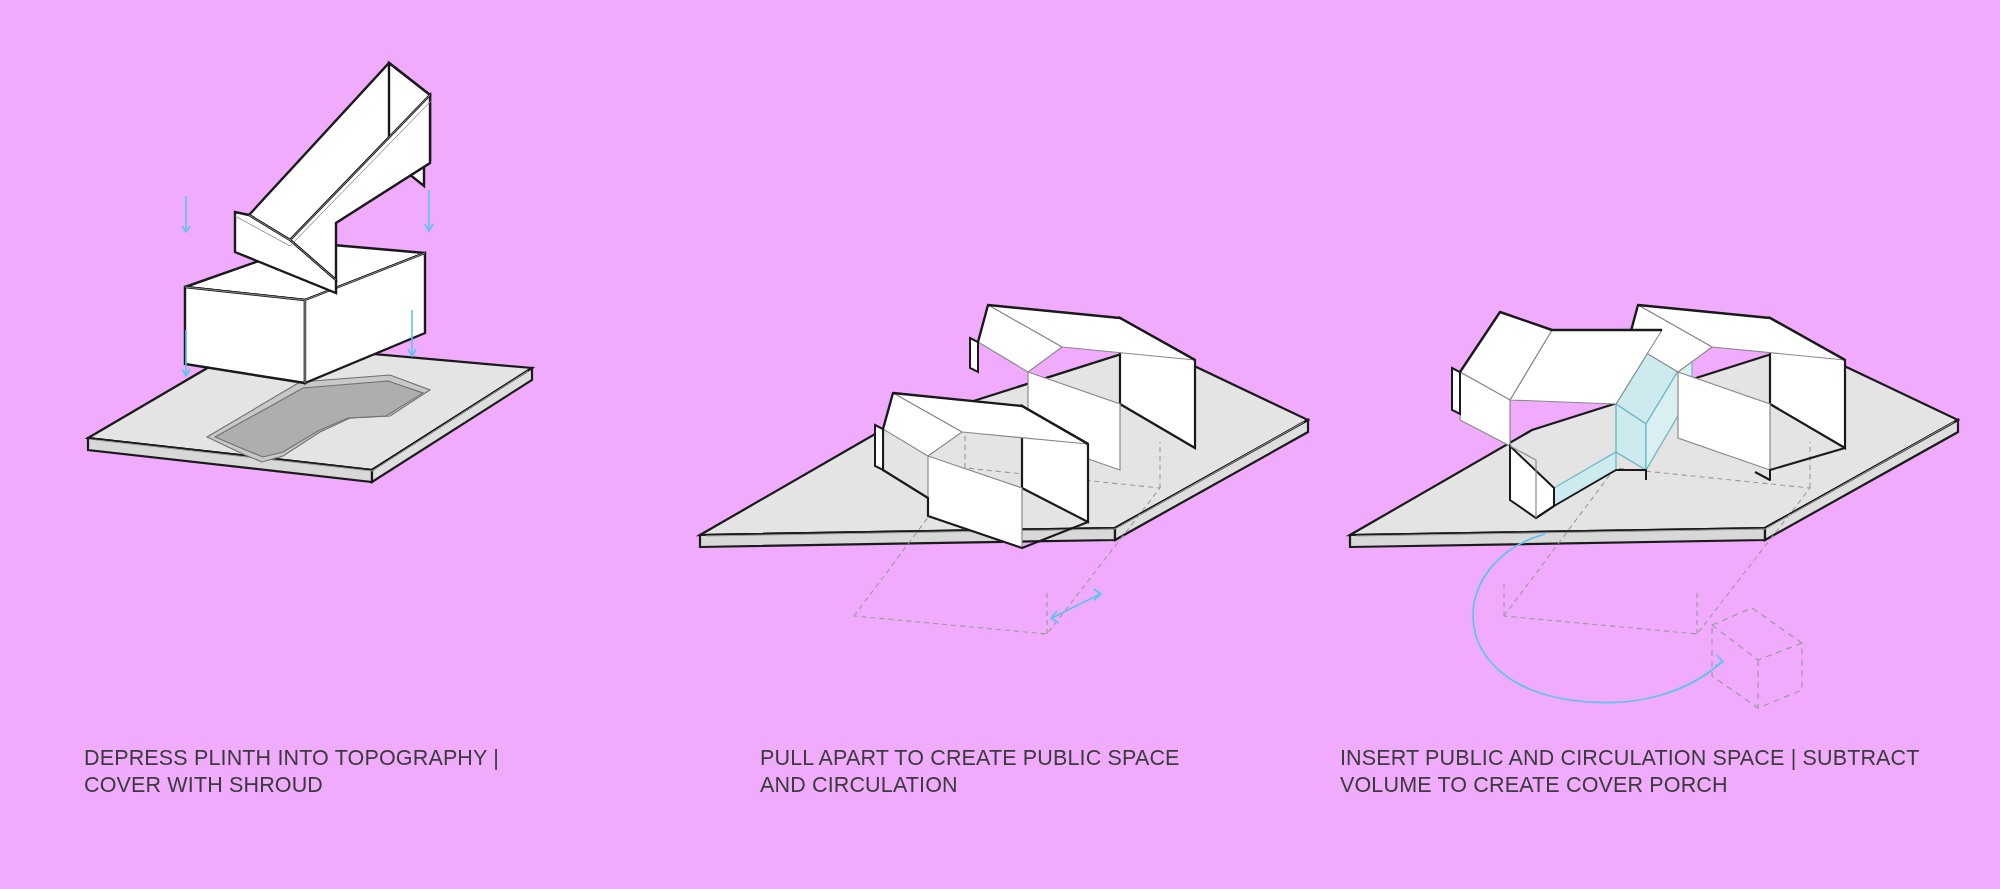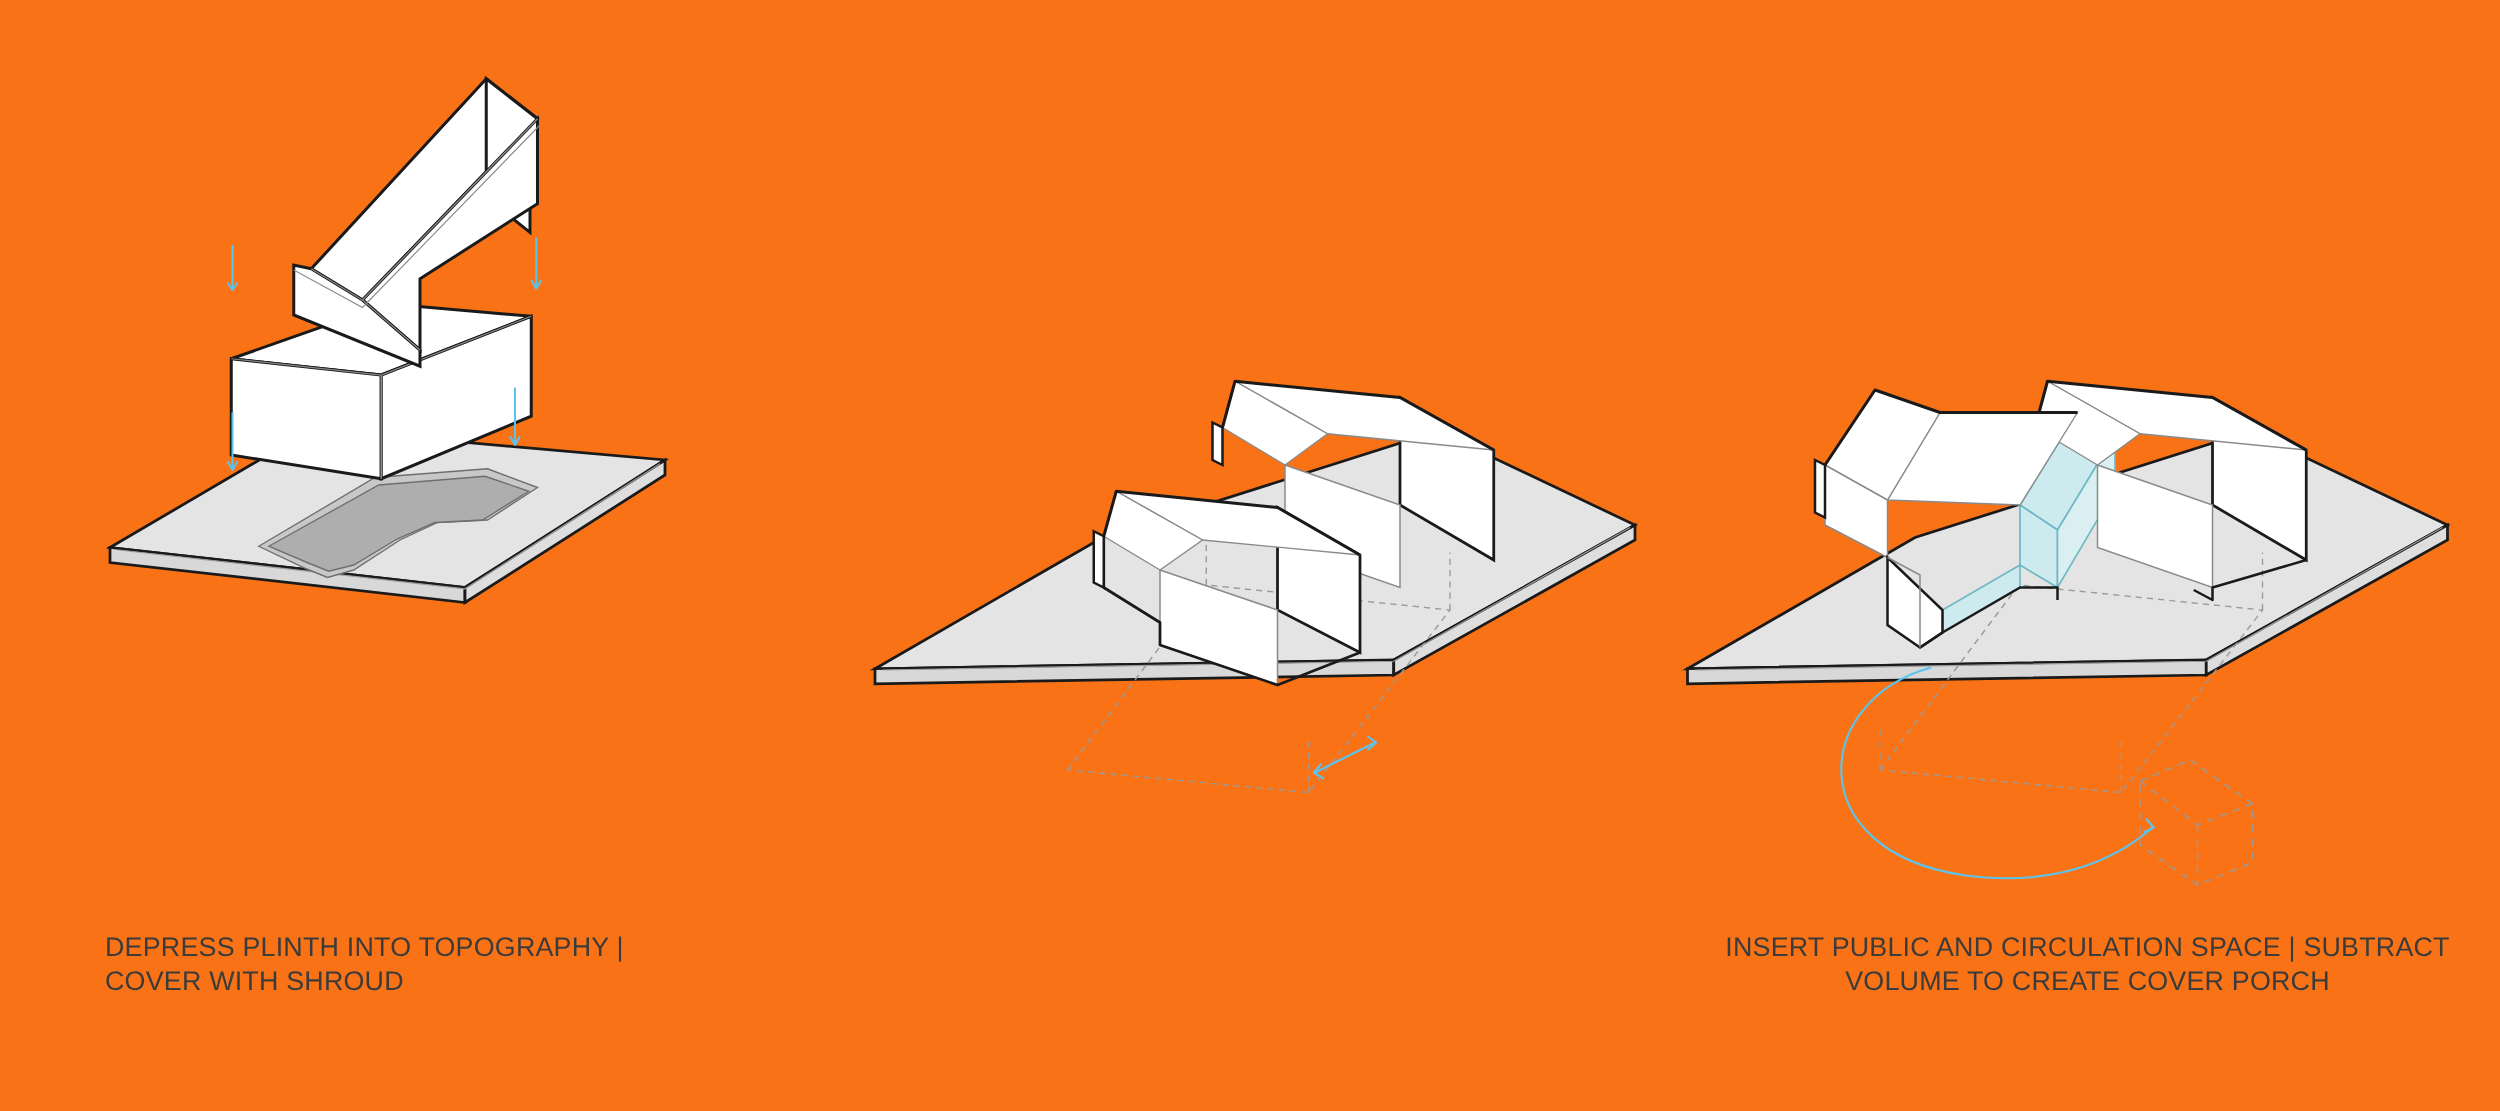--- a/index.html
+++ b/index.html
@@ -10,21 +10,21 @@
   body {
     width: 2000px;
     height: 889px;
     font-family: "Liberation Sans", sans-serif;
     overflow: hidden;
   }
   #board {
     position: relative;
     width: 2000px;
     height: 889px;
-    background: #f97316;
+    background: #f0abfc;
   }
   .panel {
     position: absolute;
     top: 0;
     height: 889px;
   }
   #panel-1 { left: 0px;   width: 690px; }
   #panel-2 { left: 690px; width: 650px; }
   #panel-3 { left: 1340px;width: 660px; }
 
@@ -41,21 +41,21 @@
     width: 100%;
     color: #3b3b3b;
     font-size: 21.5px;
     line-height: 27px;
     letter-spacing: 0.15px;
     font-weight: 400;
     white-space: nowrap;
   }
   #panel-1 .caption { padding-left: 84px; }
   #panel-2 .caption { padding-left: 70px; }
-  #panel-3 .caption { padding-left: 0px; text-align: center; }
+  #panel-3 .caption { padding-left: 0px; }
   .caption .cap-line { display: block; }
 </style>
 </head>
 <body>
 
 <div id="board">
 
   <div class="panel" id="panel-1">
     <svg width="690" height="745" viewBox="0 0 690 745">
 
@@ -182,20 +182,24 @@
         <polygon points="185,425 193,429 193,470 185,466" fill="#ffffff" stroke="#1a1a1a" stroke-width="2"></polygon>
       </g>
 
       <g stroke="#5bc4ee" stroke-width="1.7" fill="none" stroke-linejoin="round">
         <line x1="362" y1="618" x2="410" y2="594"></line>
         <polyline points="367,611 361,618 369,623"></polyline>
         <polyline points="404,589 411,594 404,600"></polyline>
       </g>
     </svg>
 
+    <div class="caption">
+      <span class="cap-line">PULL APART TO CREATE PUBLIC SPACE</span>
+      <span class="cap-line">AND CIRCULATION</span>
+    </div>
   </div>
 
   <div class="panel" id="panel-3">
     <svg width="660" height="745" viewBox="0 0 660 745">
 
       <g>
         <polygon points="10,535 192,430 460,345 618,420 425,528" fill="#e4e4e4" stroke="#1a1a1a" stroke-width="2.2"></polygon>
         <polygon points="10,535 425,528 425,540 10,547" fill="#d8d8d8" stroke="#1a1a1a" stroke-width="2.2"></polygon>
         <polygon points="425,528 618,420 618,432 425,540" fill="#dedede" stroke="#1a1a1a" stroke-width="2.2"></polygon>
         <polyline points="16,536 425,529 614,422" fill="none" stroke="#9c9c9c" stroke-width="1"></polyline>

